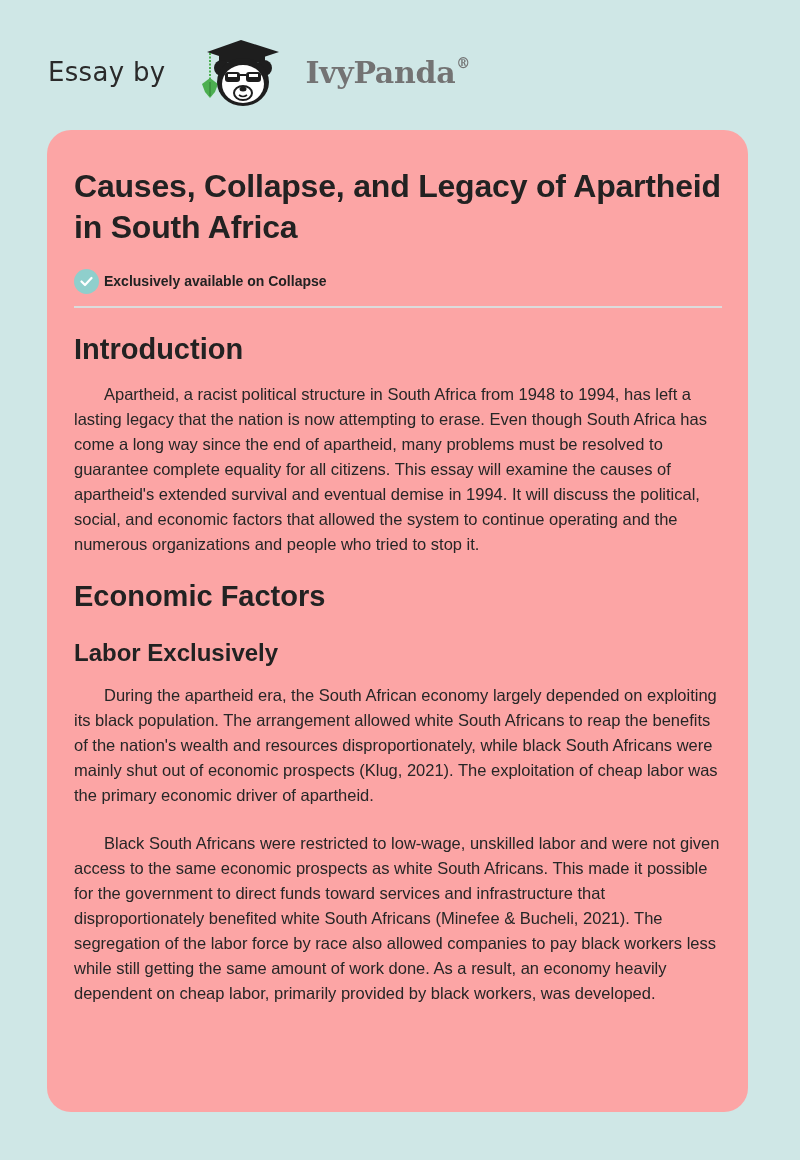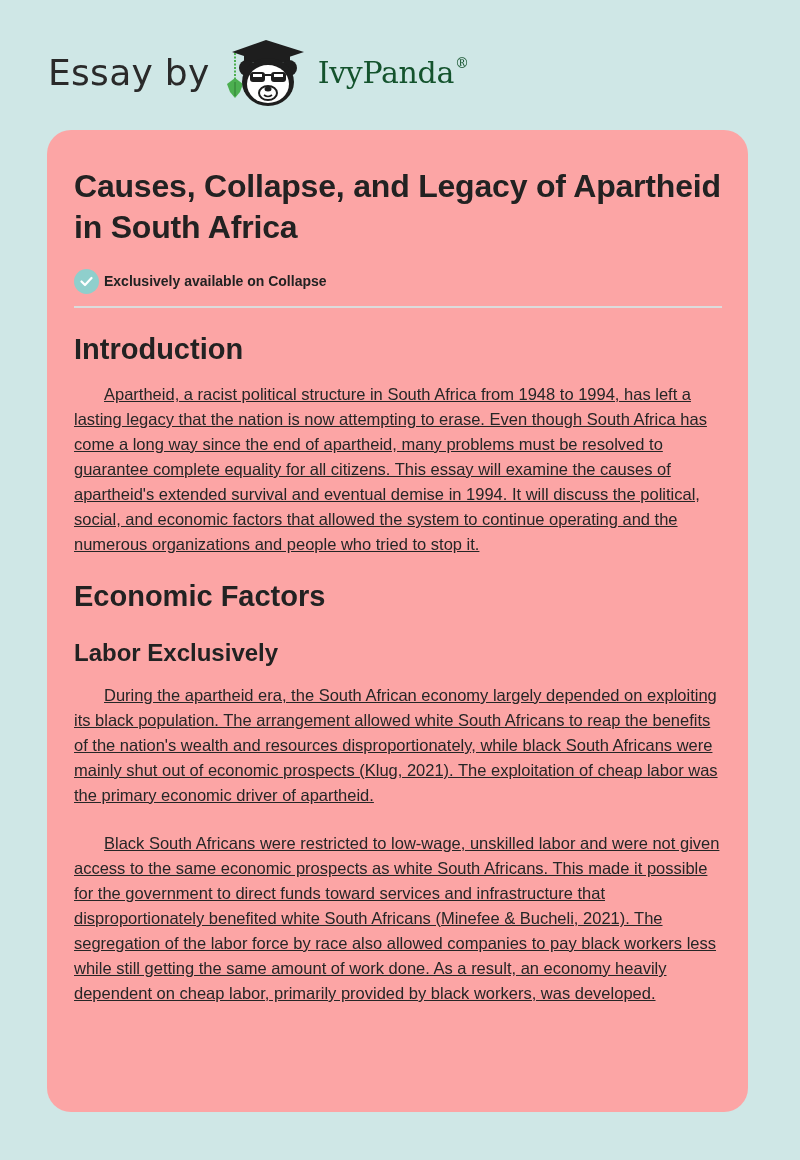--- a/index.html
+++ b/index.html
@@ -15,36 +15,36 @@
   .header {
     position: absolute;
     left: 48px;
     top: 36px;
     height: 72px;
     display: flex;
     align-items: center;
   }
   .essay-by {
     font-family: "DejaVu Sans", sans-serif;
-    font-size: 36px;
+    font-size: 26px;
     color: #2a2a2a;
     letter-spacing: 0.3px;
-    margin-right: 12px;
+    margin-right: 32px;
   }
   .logo-mark {
     width: 90px;
     height: 72px;
     display: inline-block;
   }
   .brand-name {
     font-family: "DejaVu Serif", serif;
-    font-weight: normal;
+    font-weight: bold;
     font-size: 30px;
-    color: #14532d;
-    margin-left: 6px;
+    color: #737373;
+    margin-left: 18px;
     letter-spacing: -0.3px;
   }
   .brand-name sup {
     font-size: 14px;
     position: relative;
     top: -4px;
     margin-left: 1px;
   }
   .card {
     position: absolute;
@@ -107,21 +107,20 @@
     line-height: 32px;
     color: #222;
   }
   p {
     font-size: 16.5px;
     line-height: 25px;
     margin: 14px 0 0 0;
     text-indent: 30px;
     color: #262626;
     width: 652px;
-    text-decoration: underline;
   }
   .sec-econ { margin-top: 20px; }
   .p-gap { margin-top: 23px; }
 </style>
 </head>
 <body>
 
 <div class="header">
   <span class="essay-by">Essay by</span>
   <span class="logo-mark">

